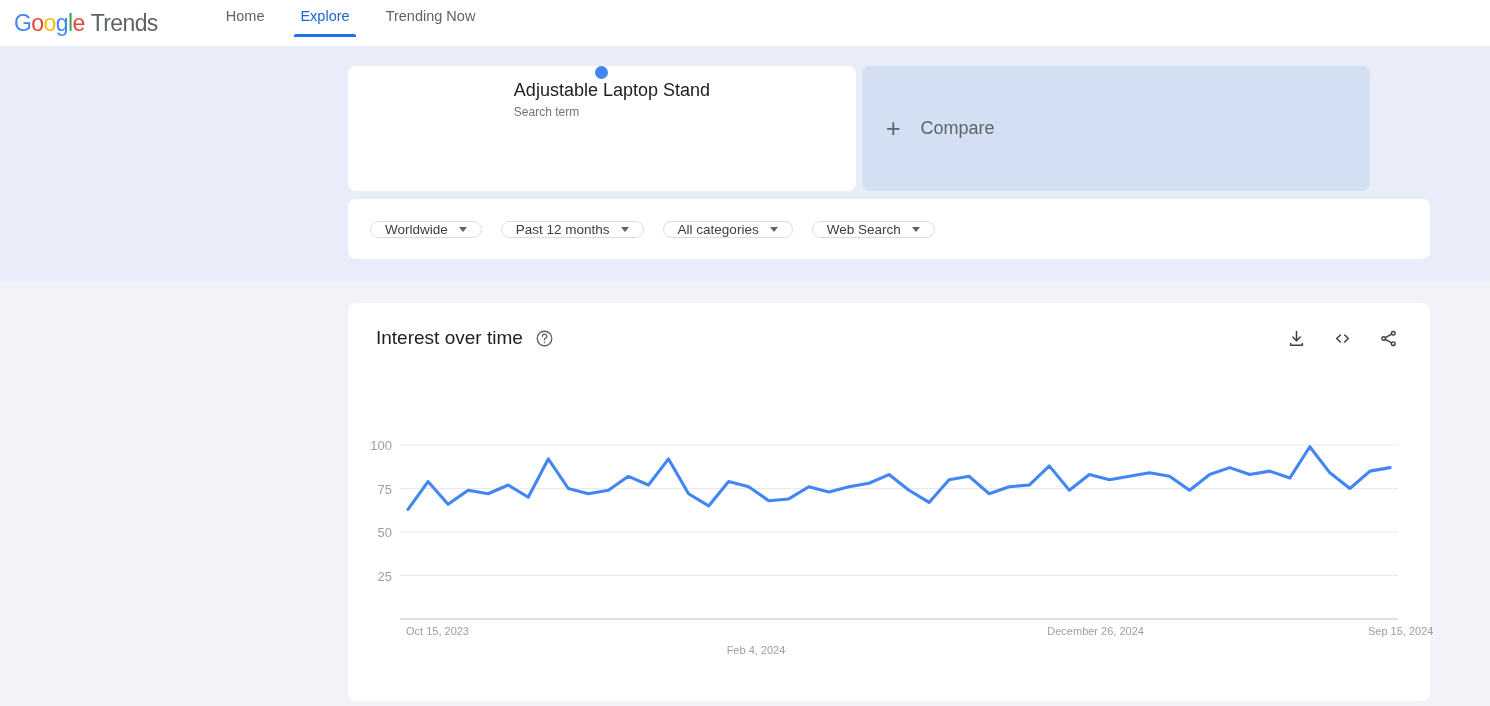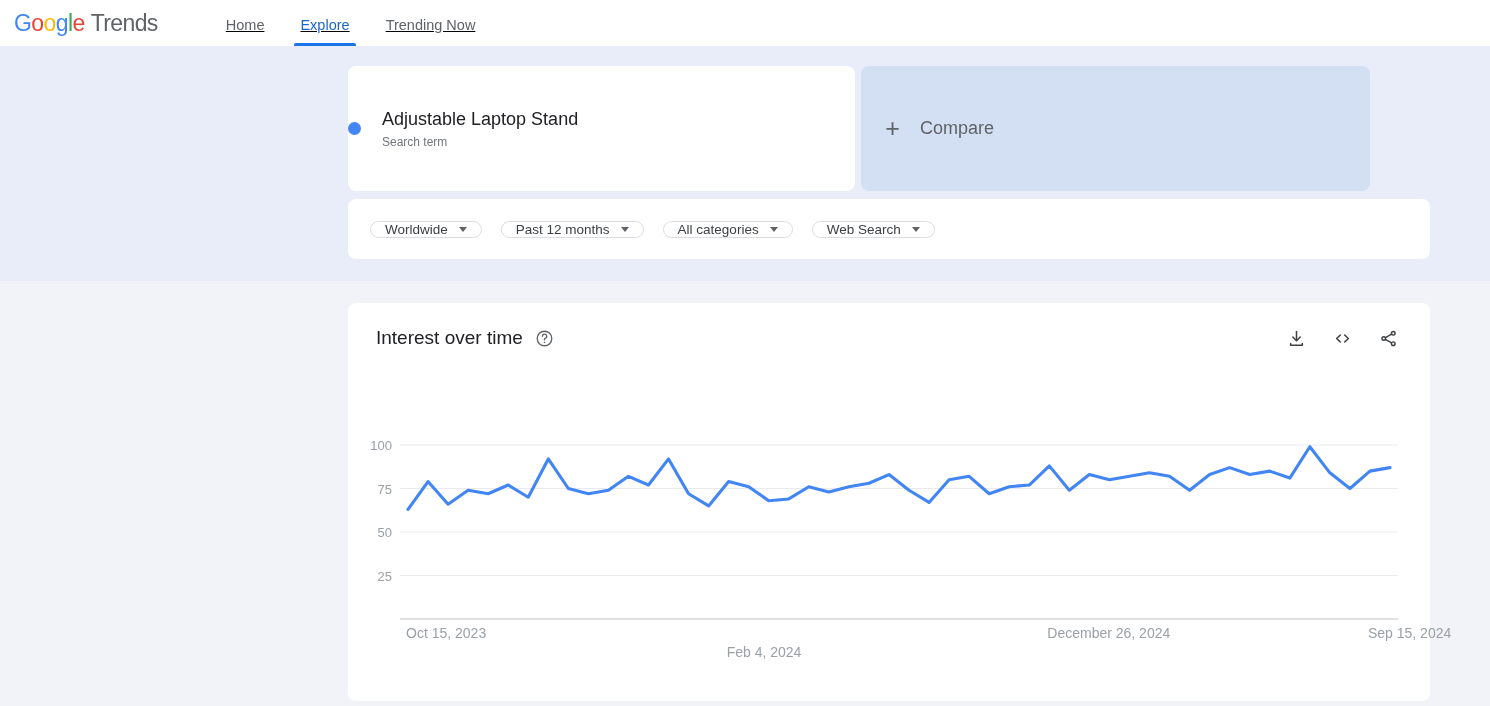--- a/index.html
+++ b/index.html
@@ -30,24 +30,23 @@
   .logo .g1 { color: #4285F4; }
   .logo .o1 { color: #EA4335; }
   .logo .o2 { color: #FBBC05; }
   .logo .g2 { color: #4285F4; }
   .logo .l1 { color: #34A853; }
   .logo .e1 { color: #EA4335; }
   .logo .trends { color: #5f6368; margin-left: 6px; font-weight: 400; }
 
   .nav {
     display: flex;
-    align-items: flex-end;
+    align-items: center;
     margin-left: 50px;
     height: 46px;
-    text-decoration: underline;
   }
   .nav-item {
     font-size: 14.5px;
     color: #5f6368;
     padding: 0 4px 14px 4px;
     margin: 0 14px;
     cursor: pointer;
     position: relative;
     line-height: 1;
   }
@@ -75,20 +74,22 @@
     margin-left: 288px;
     width: 1082px;
   }
   .term-card {
     width: 538px;
     height: 125px;
     background: #ffffff;
     border-radius: 8px;
     display: flex;
     align-items: center;
+    padding-left: 20px;
+    flex-direction: column;
   }
   .dot {
     width: 13px; height: 13px;
     border-radius: 50%;
     background: #4285f4;
     margin-right: 21px;
     flex: 0 0 auto;
   }
   .term-title {
     font-size: 18px;
@@ -203,21 +204,21 @@
     position: absolute;
     right: 0;
     font-size: 13px;
     color: #9aa0a6;
     text-align: right;
     width: 36px;
     transform: translateY(-50%);
   }
   .xlab {
     position: absolute;
-    font-size: 14px;
+    font-size: 11px;
     color: #9aa0a6;
     white-space: nowrap;
     top: 265px;
   }
 </style>
 </head>
 <body>
 
 <div class="topbar">
   <div class="logo">

